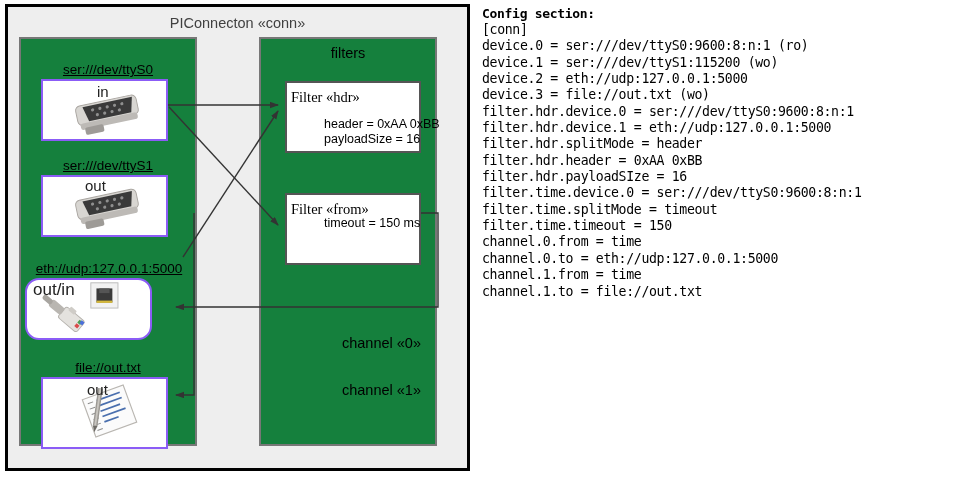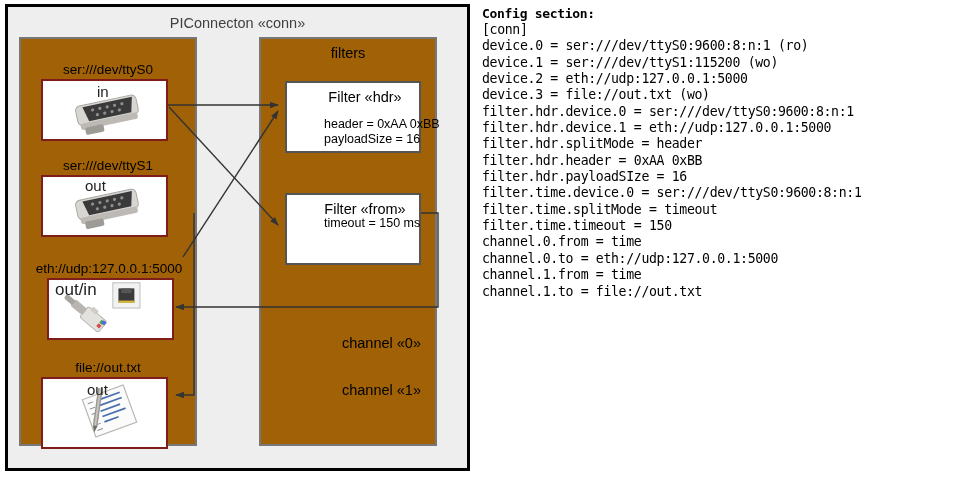--- a/index.html
+++ b/index.html
@@ -5,33 +5,33 @@
   html,body{margin:0;padding:0;background:#ffffff;}
   body{width:964px;height:484px;position:relative;overflow:hidden;
        font-family:"Liberation Sans",sans-serif;color:#000;}
 
   
   #diagram{position:absolute;left:5px;top:4px;width:465px;height:467px;
            background:#eeeeee;border:3px solid #000;box-sizing:border-box;}
   #diagram-title{position:absolute;left:0;top:8px;width:100%;text-align:center;
                  font-size:14.5px;color:#404040;}
 
-  .panel{position:absolute;background:#a16207;border:2px solid #777;box-sizing:border-box;}
+  .panel{position:absolute;background:#15803d;border:2px solid #777;box-sizing:border-box;}
   .panel-title{position:absolute;left:0;top:6px;width:100%;text-align:center;font-size:14.5px;}
 
   
   .dev-group{position:absolute;}
-  .dev-label{font-size:13.5px;text-align:center;line-height:18px;white-space:nowrap;}
-  .dev-box{position:relative;background:#ffffff;border:2px solid #7f1d1d;box-sizing:border-box;
+  .dev-label{font-size:13.5px;text-align:center;line-height:18px;white-space:nowrap;text-decoration:underline;}
+  .dev-box{position:relative;background:#ffffff;border:2px solid #8b5cf6;box-sizing:border-box;
            height:62px;width:127px;text-align:center;}
   .dev-word{position:absolute;font-size:15px;color:#222;z-index:3;}
 
   
   .filter-box{position:absolute;background:#fff;border:2px solid #555;box-sizing:border-box;}
-  .filter-title{position:absolute;left:12px;top:6px;width:100%;text-align:center;font-size:14.5px;}
+  .filter-title{position:absolute;left:4px;top:6px;width:100%;font-size:14.5px;font-family:Liberation Serif, serif;}
   .filter-prop{position:absolute;left:9px;font-size:12.5px;line-height:15px;white-space:nowrap;padding-left:28px;}
 
   .chan-label{position:absolute;font-size:14.5px;white-space:nowrap;text-align:right;}
 
   
   .ovl{position:absolute;left:0;top:0;width:100%;height:100%;pointer-events:none;}
 
   
   #config{position:absolute;left:482px;top:6px;width:478px;height:470px;}
   #config-heading{font-family:"DejaVu Sans Mono","Liberation Mono",monospace;
@@ -97,21 +97,21 @@
           </g>
           <rect x="2" y="27" width="62" height="7" rx="3" fill="#bdbab6"></rect>
           <rect x="6" y="32" width="20" height="8" rx="2" fill="#9e9b97"></rect>
         </g>
       </svg>
     </div>
   </div>
 
   <div class="dev-group" style="left:17px;top:253px;width:168px;">
     <div class="dev-label">eth://udp:127.0.0.1:5000</div>
-    <div class="dev-box" style="margin-left:22px;">
+    <div class="dev-box" style="margin-left:0;border-radius:14px;">
       <span class="dev-word" style="left:6px;top:0px;font-size:17px;">out/in</span>
       <svg class="ovl" viewBox="0 0 127 62">
         <rect x="66" y="3" width="29" height="27" fill="#f2f2f2" stroke="#bbb" stroke-width="1"></rect>
         <rect x="72" y="9" width="17" height="15" fill="#3a3a3a"></rect>
         <rect x="75" y="9" width="11" height="5" fill="#555"></rect>
         <rect x="72" y="22" width="17" height="2.5" fill="#d4b83c"></rect>
         <g transform="translate(40,28) rotate(40)">
           <rect x="0" y="0" width="26" height="15" rx="3" fill="#e4e2de" stroke="#b4b1ac" stroke-width="1"></rect>
           <rect x="4" y="-3" width="8" height="5" rx="1" fill="#cfccc7"></rect>
           <rect x="20" y="2" width="4" height="4" fill="#49a04a"></rect>

